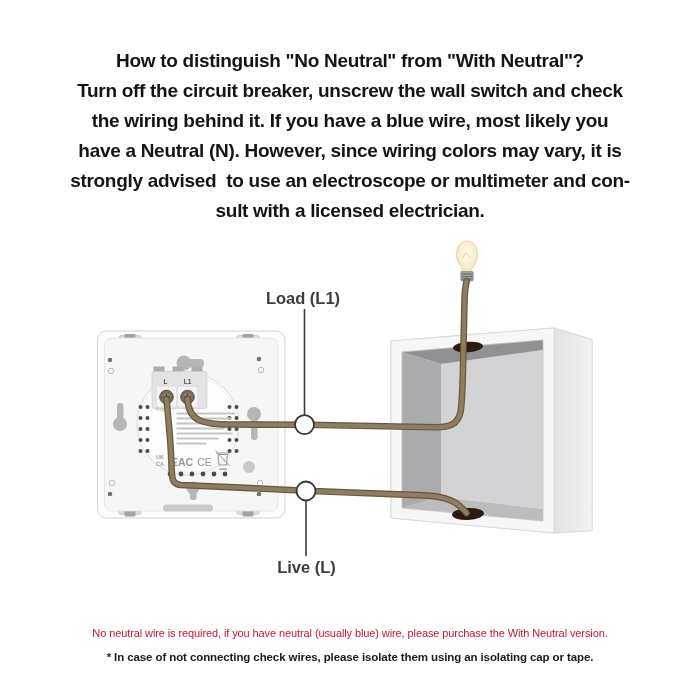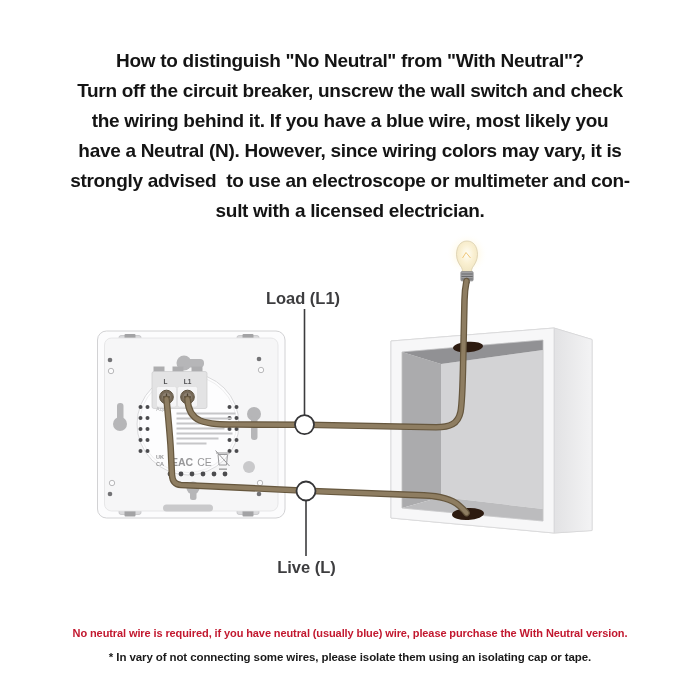--- a/index.html
+++ b/index.html
@@ -8,21 +8,21 @@
     font-family:"Liberation Sans","DejaVu Sans",sans-serif;overflow:hidden;
   }
   .heading{
     position:absolute;top:46px;left:5px;width:690px;
     text-align:center;font-weight:bold;font-size:19px;line-height:30px;
     letter-spacing:-0.3px;color:#141414;white-space:pre-wrap;
   }
   .diagram-svg{position:absolute;left:0;top:0;}
   .footer-warning{
     position:absolute;top:627px;left:10px;width:680px;text-align:center;
-    font-weight:bold;font-size:11px;letter-spacing:-0.1px;color:#c2182f;
+    font-weight:normal;font-size:11px;letter-spacing:-0.1px;color:#c2182f;
   }
   .footer-note{
     position:absolute;top:651px;left:10px;width:680px;text-align:center;
     font-weight:bold;font-size:11.5px;letter-spacing:-0.1px;color:#1a1a1a;
   }
   .wire-label{
     font-weight:bold;font-size:16.5px;fill:#3d3d3f;
     font-family:"Liberation Sans","DejaVu Sans",sans-serif;
   }
   .terminal-label{
@@ -229,13 +229,13 @@
     <line x1="304.5" y1="309" x2="304.5" y2="415" stroke="#3c3c3e" stroke-width="1.6"></line>
     <circle cx="304.5" cy="424.6" r="9.5" fill="#ffffff" stroke="#353537" stroke-width="1.8"></circle>
     <line x1="306" y1="500.6" x2="306" y2="556" stroke="#3c3c3e" stroke-width="1.6"></line>
     <circle cx="306" cy="491" r="9.5" fill="#ffffff" stroke="#353537" stroke-width="1.8"></circle>
     <text class="wire-label" x="303" y="303.5" text-anchor="middle">Load (L1)</text>
     <text class="wire-label" x="306.5" y="572.5" text-anchor="middle">Live (L)</text>
   </g>
 </svg>
 
 <div class="footer-warning">No neutral wire is required, if you have neutral (usually blue) wire, please purchase the With Neutral version.</div>
-<div class="footer-note">* In vary of not connecting some wires, please isolate them using an isolating cap or tape.</div>
+<div class="footer-note">* In case of not connecting check wires, please isolate them using an isolating cap or tape.</div>
 
 </body></html>

